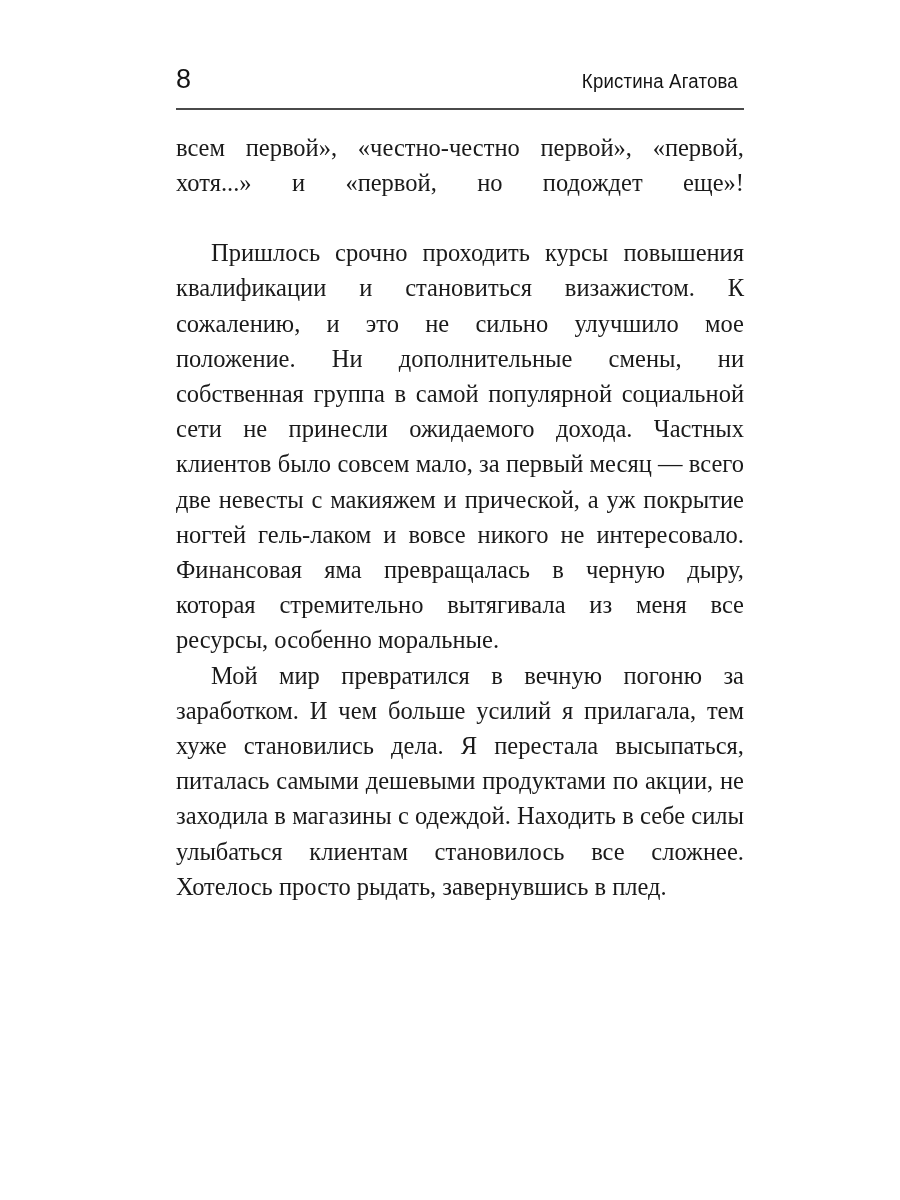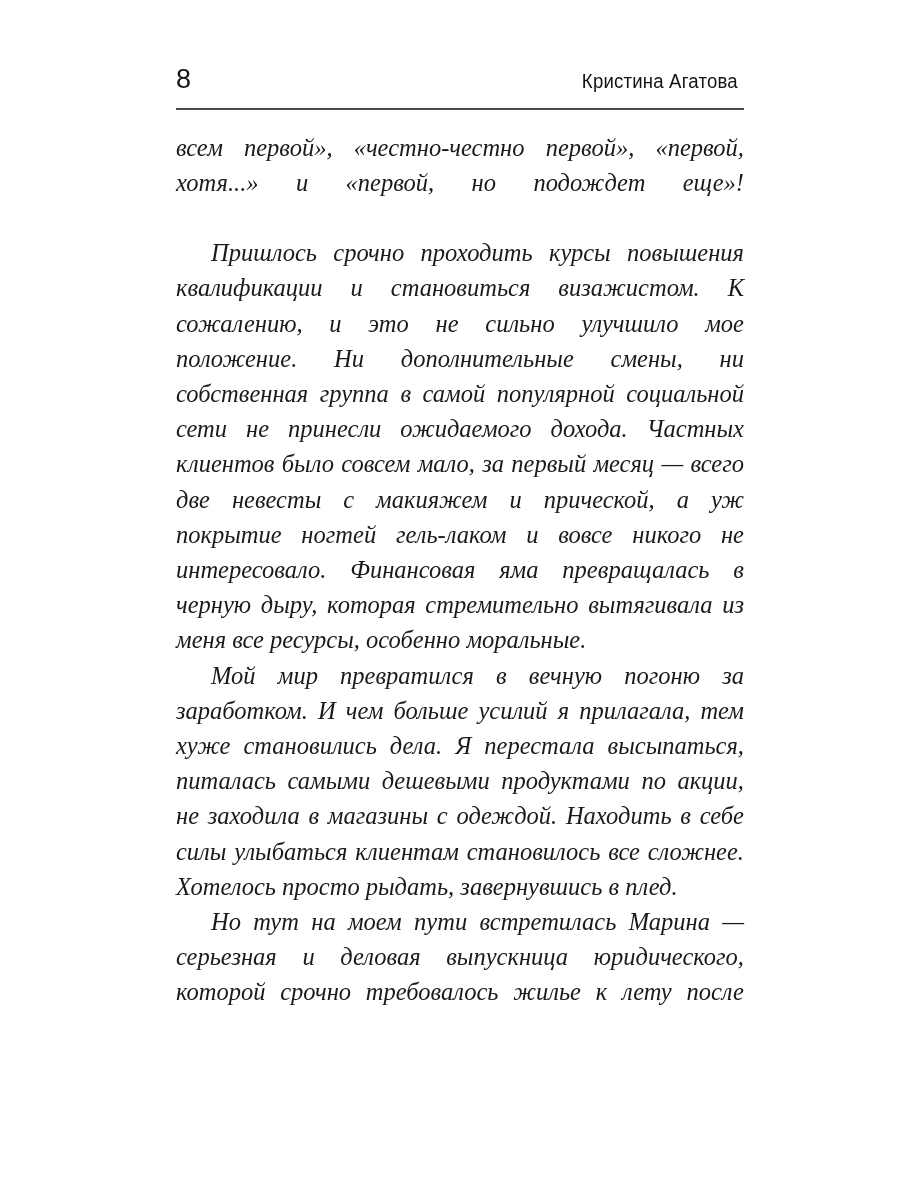--- a/index.html
+++ b/index.html
@@ -66,21 +66,20 @@
 
   .para {
     font-family: "Liberation Serif", "DejaVu Serif", serif;
     font-size: 24.5px;
     line-height: 35.2px;
     color: #1a1a1a;
     text-align: justify;
     text-justify: inter-word;
     margin: 0;
     hyphens: manual;
-    font-style: italic;
     -webkit-hyphens: manual;
   }
 
   .para.indent {
     text-indent: 35px;
   }
 
   .para.cont {
     text-indent: 0;
   }
@@ -101,17 +100,16 @@
     <div class="running-head">
       <span class="folio">8</span>
       <span class="running-author">Кристина Агатова</span>
     </div>
     <div class="head-rule"></div>
 
     <div class="body-text">
       <p class="para cont force-justify-last">всем первой», «честно-честно первой», «первой, хотя...» и «первой, но подождет еще»!</p>
       <p class="para indent">Пришлось срочно проходить курсы повышения квалификации и становиться визажистом. К сожалению, и это не сильно улучшило мое положение. Ни дополнительные смены, ни собственная группа в самой популярной социальной сети не принесли ожидаемого дохода. Частных клиентов было совсем мало, за первый месяц — всего две невесты с макияжем и прической, а уж покрытие ногтей гель-лаком и вовсе никого не интересовало. Финансовая яма превращалась в черную дыру, которая стремительно вытягивала из меня все ресурсы, особенно моральные.</p>
       <p class="para indent">Мой мир превратился в вечную погоню за заработком. И чем больше усилий я прилагала, тем хуже становились дела. Я перестала высыпаться, питалась самыми дешевыми продуктами по акции, не заходила в магазины с одеждой. Находить в себе силы улыбаться клиентам становилось все сложнее. Хотелось просто рыдать, завернувшись в плед.</p>
-      <p class="para indent force-justify-last">Но тут на моем пути встретилась Марина — серьезная и деловая выпускница юридического, которой срочно требовалось жилье к лету после</p>
     </div>
 
   </div>
 </div>
 
 </body></html>

